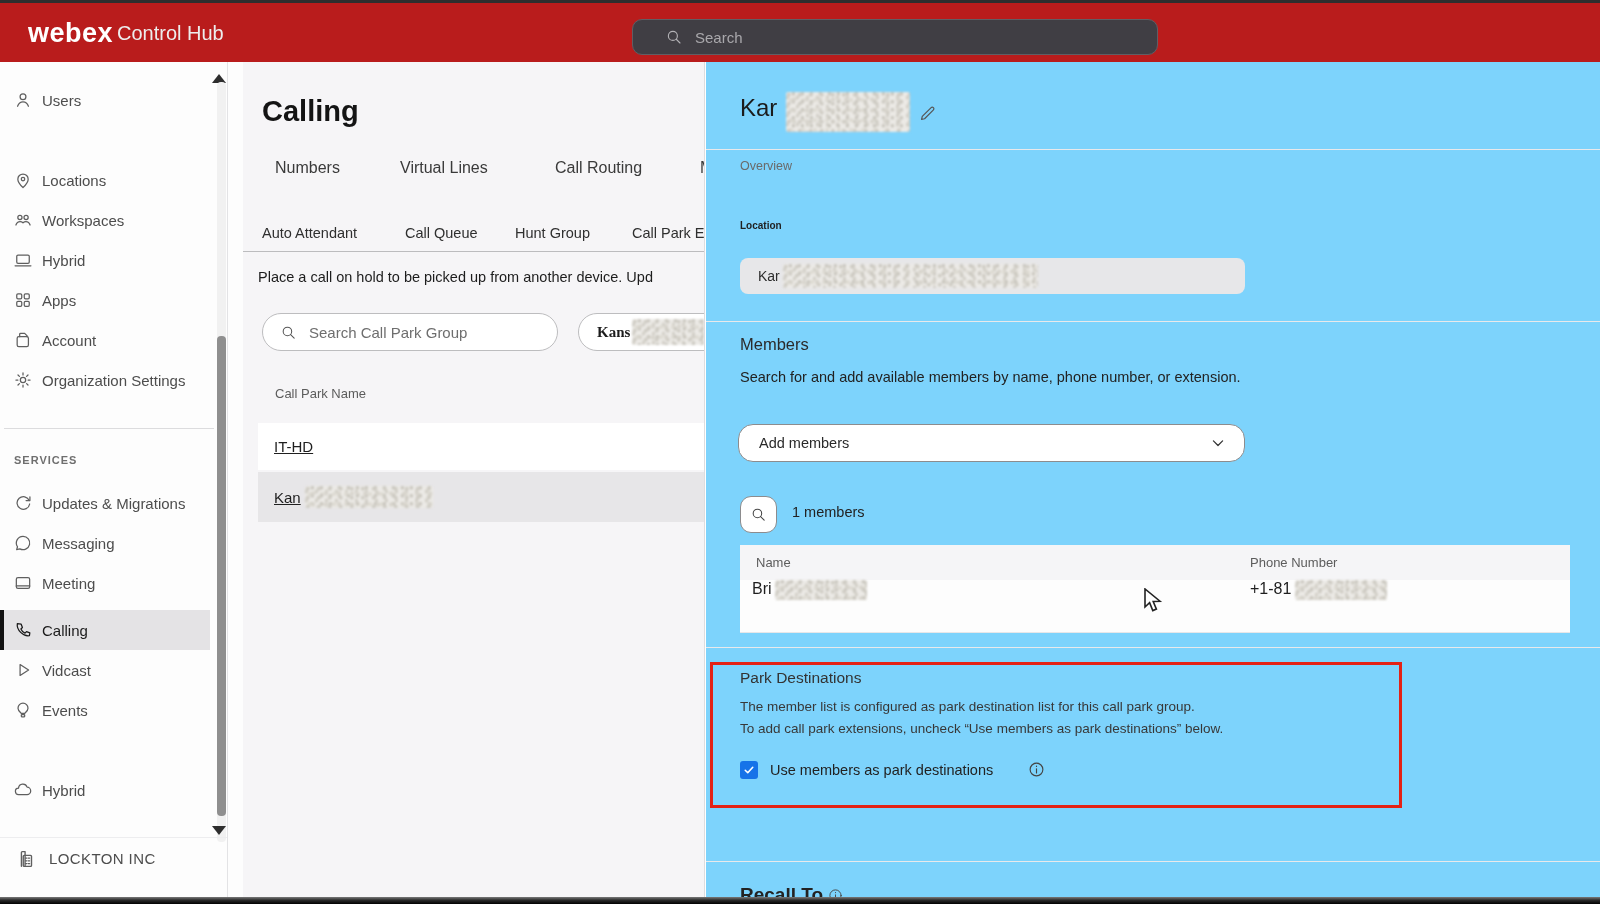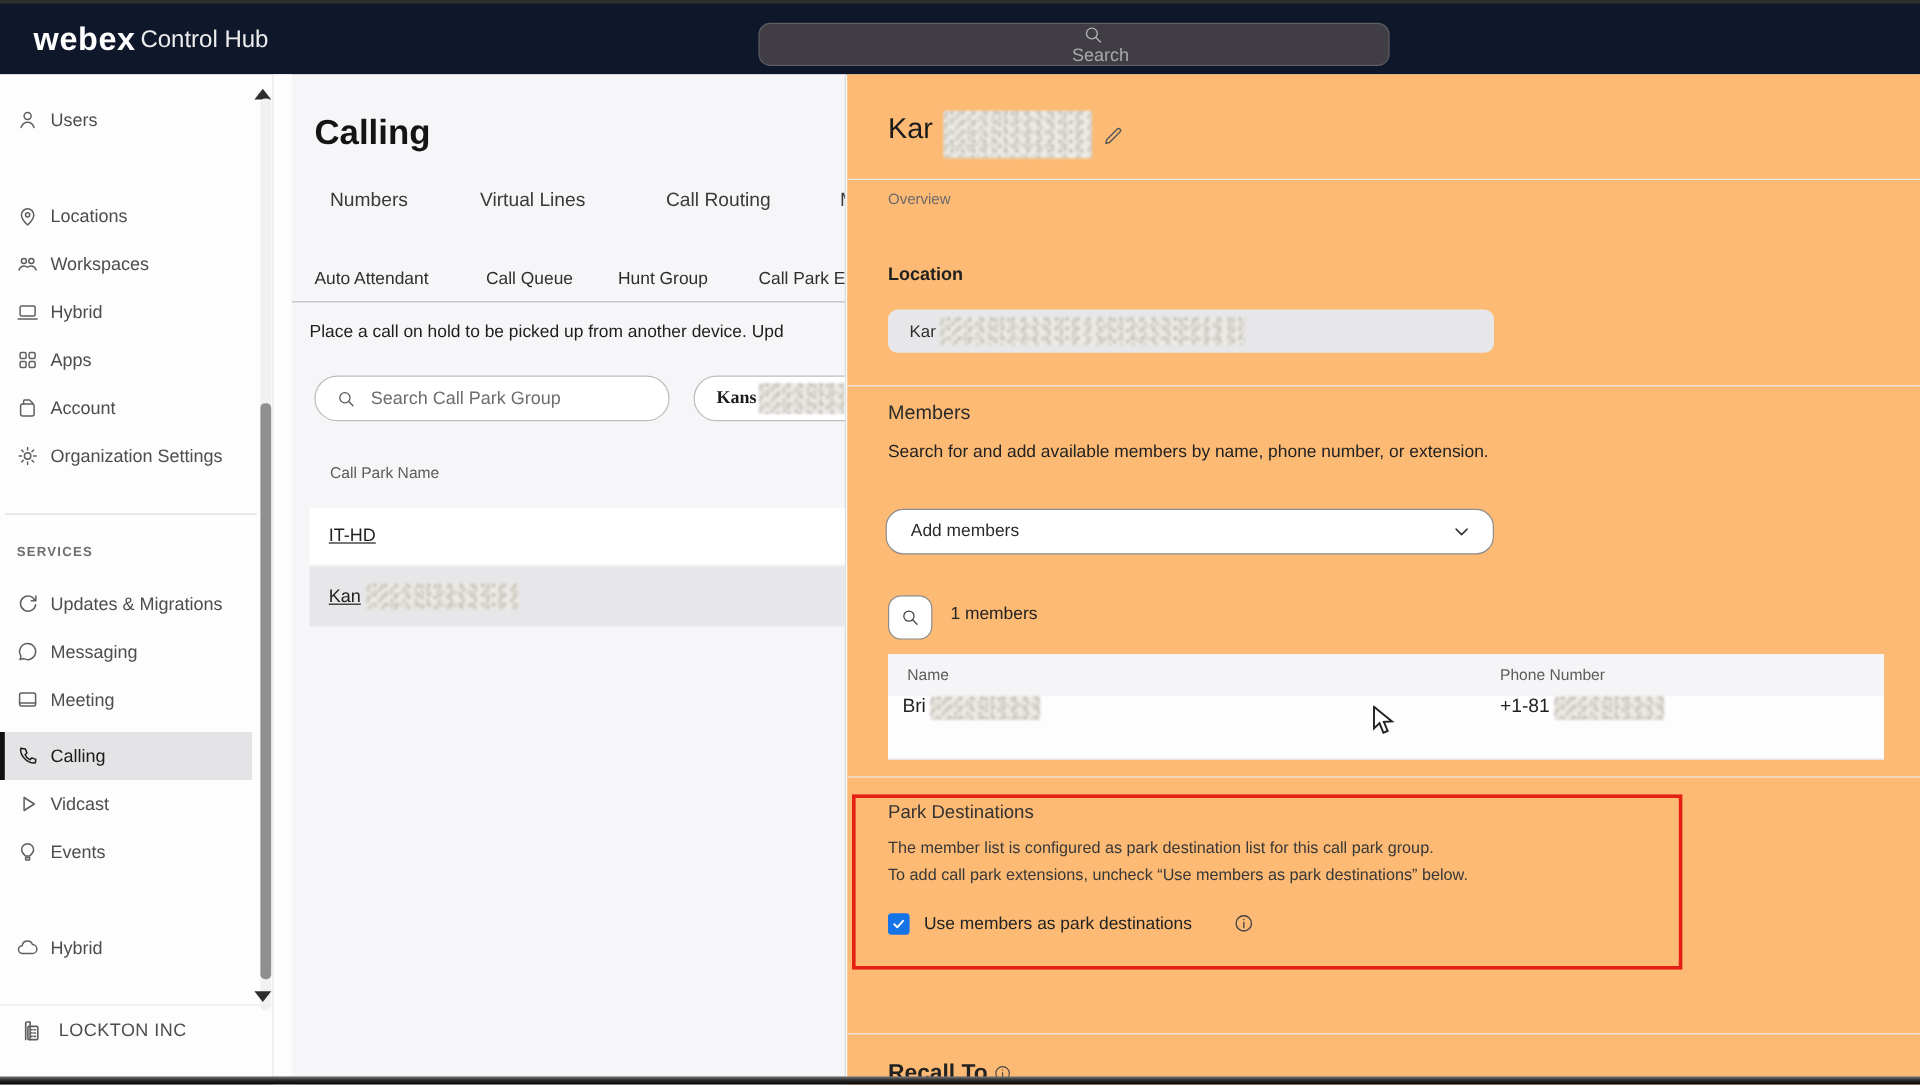--- a/index.html
+++ b/index.html
@@ -1,25 +1,25 @@
 <!DOCTYPE html>
 <html><head>
 <meta charset="utf-8">
 <style>
   html,body{margin:0;padding:0;background:#888;}
   .page{position:relative;width:1600px;height:904px;overflow:hidden;background:#ffffff;
         font-family:"Liberation Sans", sans-serif;color:#222;}
   .abs{position:absolute;}
 
   
-  .topbar{left:0;top:0;width:1600px;height:62px;background:#0f172a;border-top:3px solid #2e2e2e;box-sizing:border-box;}
+  .topbar{left:0;top:0;width:1600px;height:62px;background:#b91c1c;border-top:3px solid #2e2e2e;box-sizing:border-box;}
   .brand{left:28px;top:15px;font-size:27px;font-weight:700;color:#fff;letter-spacing:.5px;}
   .brandsub{left:117px;top:19px;font-size:20px;font-weight:400;color:#ededed;}
   .topsearch{left:632px;top:16px;width:526px;height:36px;background:#403e44;border:1px solid #605e64;
-             border-radius:10px;display:flex;align-items:center;box-sizing:border-box;padding-left:32px;flex-direction:column;}
+             border-radius:10px;display:flex;align-items:center;box-sizing:border-box;padding-left:32px;}
   .topsearch .ph{color:#a9a8ac;font-size:15px;margin-left:12px;}
 
   
   .sidebar{left:0;top:62px;width:228px;height:835px;background:#fdfdfd;border-right:1px solid #e3e3e5;box-sizing:border-box;}
   .nav-item{position:absolute;left:0;width:212px;height:40px;display:flex;align-items:center;padding-left:13px;box-sizing:border-box;cursor:pointer;}
   .nav-item .lbl{margin-left:9px;font-size:15px;color:#4d4d4d;white-space:nowrap;}
   .nav-item.sel{background:#e4e3e5;width:210px;}
   .nav-item.sel .lbl{color:#1b1b1b;}
   .selbar{position:absolute;left:0;top:0;width:4px;height:40px;background:#111;}
   .sec-label{left:14px;font-size:11px;font-weight:700;letter-spacing:1px;color:#6f6f6f;}
@@ -42,25 +42,25 @@
   .mid-desc{left:15px;top:207px;font-size:14.5px;color:#1d1d1d;white-space:nowrap;}
   .pill{position:absolute;background:#fff;border:1px solid #bdbdbf;border-radius:19px;box-sizing:border-box;display:flex;align-items:center;}
   .mid-search{left:19px;top:251px;width:296px;height:38px;padding-left:17px;}
   .mid-search .ph{color:#6e6e6e;font-size:15px;margin-left:12px;white-space:nowrap;}
   .mid-filter{left:335px;top:251px;width:180px;height:38px;padding-left:18px;border-radius:19px;font-family:Liberation Serif, serif;}
   .mid-filter .val{font-size:15px;font-weight:700;color:#1c1c1c;}
   .colhead{font-size:13px;color:#5c5c5c;}
   .mid-row{position:absolute;left:15px;width:447px;display:flex;align-items:center;padding-left:16px;box-sizing:border-box;font-size:15px;color:#1f1f1f;cursor:pointer;text-decoration:underline;}
 
   
-  .rightpanel{left:706px;top:62px;width:894px;height:842px;background:#fdba74;overflow:hidden;}
+  .rightpanel{left:706px;top:62px;width:894px;height:842px;background:#7dd3fc;overflow:hidden;}
   .dtitle{left:34px;top:32px;font-size:24px;color:#1b1b1b;}
   .hr{position:absolute;left:0;width:894px;height:1px;background:#e9e9eb;}
   .small-gray{font-size:12.5px;color:#6a6a6a;}
-  .lbl-bold{font-size:15px;font-weight:700;color:#1f1f1f;}
+  .lbl-bold{font-size:10px;font-weight:700;color:#1f1f1f;}
   .loc-input{left:34px;top:196px;width:505px;height:36px;background:#e7e7e9;border-radius:8px;display:flex;align-items:center;padding-left:18px;box-sizing:border-box;font-size:14px;color:#2d2d2d;}
   .sec-head{font-size:16.5px;color:#2b2b2b;}
   .body-txt{font-size:14.5px;color:#222;}
   .select{left:32px;top:362px;width:507px;height:38px;background:#fff;border:1px solid #8c8c8e;border-radius:15px;display:flex;align-items:center;justify-content:space-between;padding:0 16px 0 20px;box-sizing:border-box;font-size:14.5px;color:#2a2a2a;cursor:pointer;}
   .sq-btn{left:34px;top:434px;width:35px;height:35px;background:#fff;border:1px solid #8c8c8e;border-radius:11px;display:flex;align-items:center;justify-content:center;cursor:pointer;}
   .thead{left:34px;top:483px;width:830px;height:35px;background:#f5f5f7;display:flex;align-items:center;font-size:13px;color:#5c5c5c;}
   .mrow{left:34px;top:518px;width:830px;height:52px;background:#fdfdfd;border-bottom:1px solid #e7e7e9;display:flex;align-items:flex-start;font-size:16px;color:#1f1f1f;}
   .redbox{left:4px;top:600px;width:692px;height:146px;border:3px solid #e42114;box-sizing:border-box;}
   .park-line{font-size:13.5px;color:#383838;}
   .checkbox{left:34px;top:699px;width:18px;height:18px;background:#1673e8;border-radius:3px;display:flex;align-items:center;justify-content:center;cursor:pointer;}

